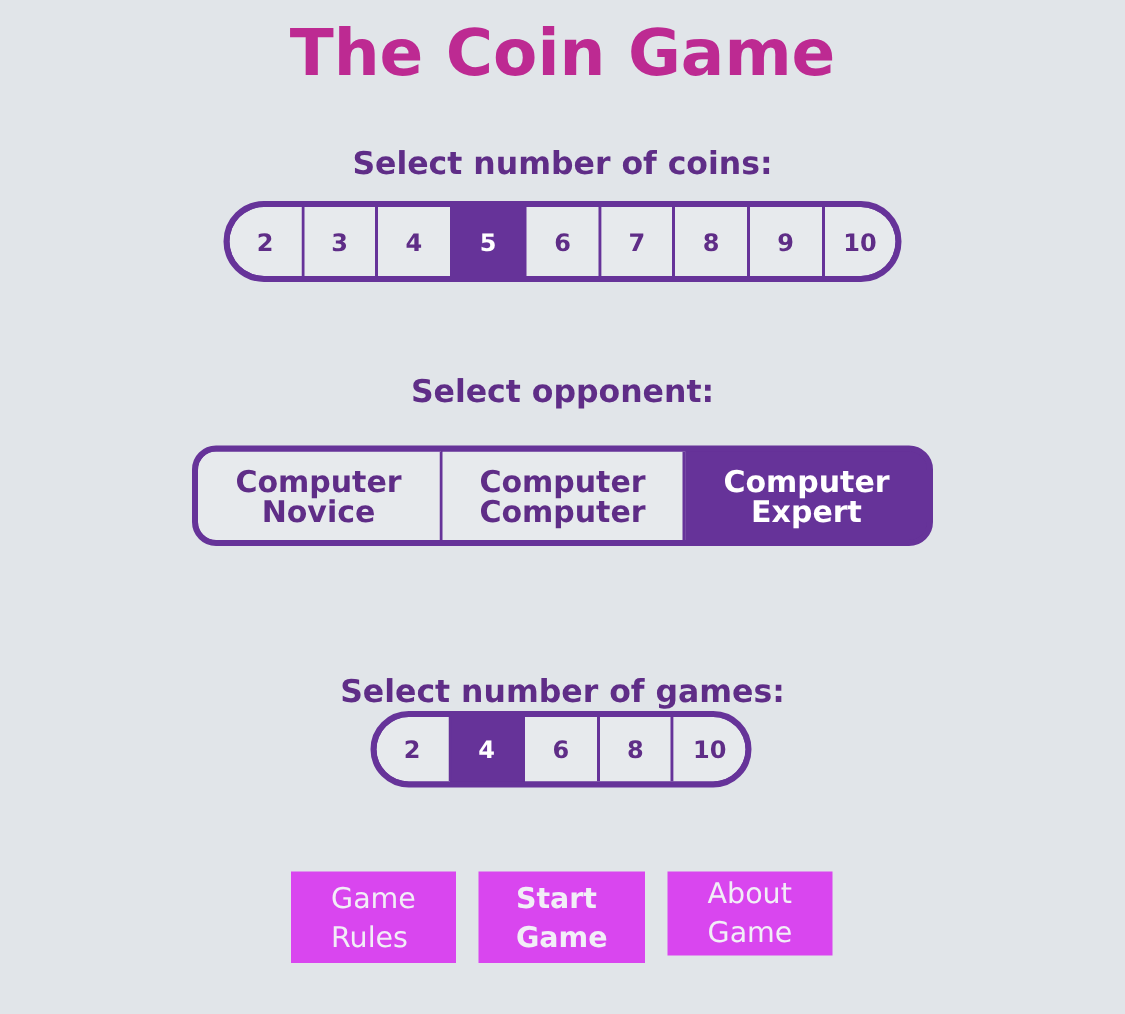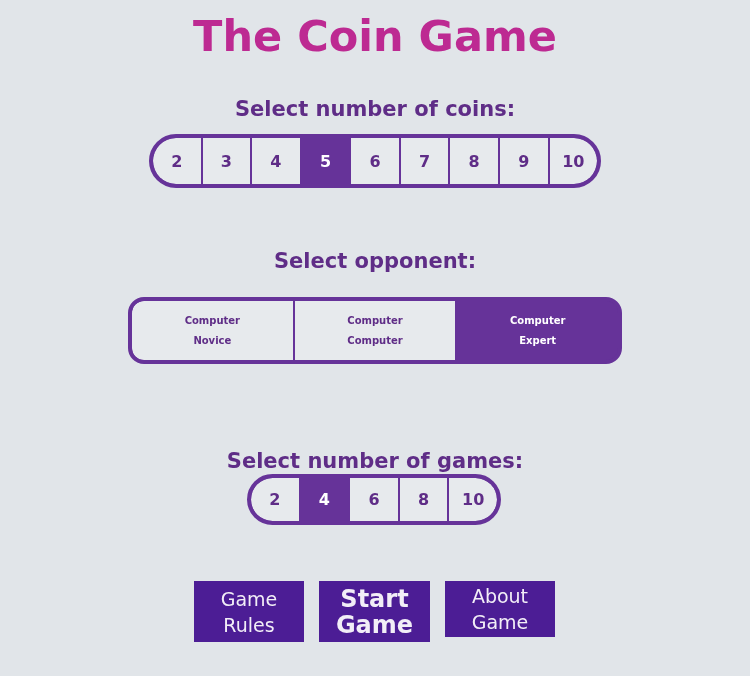--- a/index.html
+++ b/index.html
@@ -95,21 +95,21 @@
   
   #opponent-group {
     left: 128px;
     top: 297px;
     width: 494px;
     height: 67px;
     border-radius: 16px;
   }
   #opponent-group .seg {
     flex: 1 1 0;
-    font-size: 10px;
+    font-size: 20px;
     line-height: 20px;
     padding: 0 4px;
   }
   #opponent-group .seg:first-child  { border-top-left-radius: 12px;  border-bottom-left-radius: 12px; }
   #opponent-group .seg:last-child   { border-top-right-radius: 12px; border-bottom-right-radius: 12px; }
 
   
   #games-group {
     left: 247px;
     top: 474px;
@@ -121,40 +121,40 @@
     flex: 1 1 0;
     font-size: 16px;
   }
   #games-group .seg:first-child  { border-top-left-radius: 22px;  border-bottom-left-radius: 22px; }
   #games-group .seg:last-child   { border-top-right-radius: 22px; border-bottom-right-radius: 22px; }
 
   
   .btn {
     position: absolute;
     box-sizing: border-box;
-    background: #4c1d95;
+    background: #d946ef;
     color: #f2eef7;
     border: none;
     display: flex;
     align-items: center;
     justify-content: center;
-    text-align: center;
+    text-align: left;
     line-height: 26px;
     cursor: pointer;
     font-family: "DejaVu Sans", sans-serif;
     user-select: none;
     padding: 0;
   }
   #btn-game-rules {
     left: 194px;  top: 581px;  width: 110px; height: 61px;
     font-size: 19px; font-weight: normal;
   }
   #btn-start-game {
     left: 319px;  top: 581px;  width: 111px; height: 61px;
-    font-size: 24px; font-weight: bold;
+    font-size: 19px; font-weight: bold;
   }
   #btn-about-game {
     left: 445px;  top: 581px;  width: 110px; height: 56px;
     font-size: 19px; font-weight: normal;
   }
 </style>
 </head>
 <body>
 
 <div class="title">The Coin Game</div>

